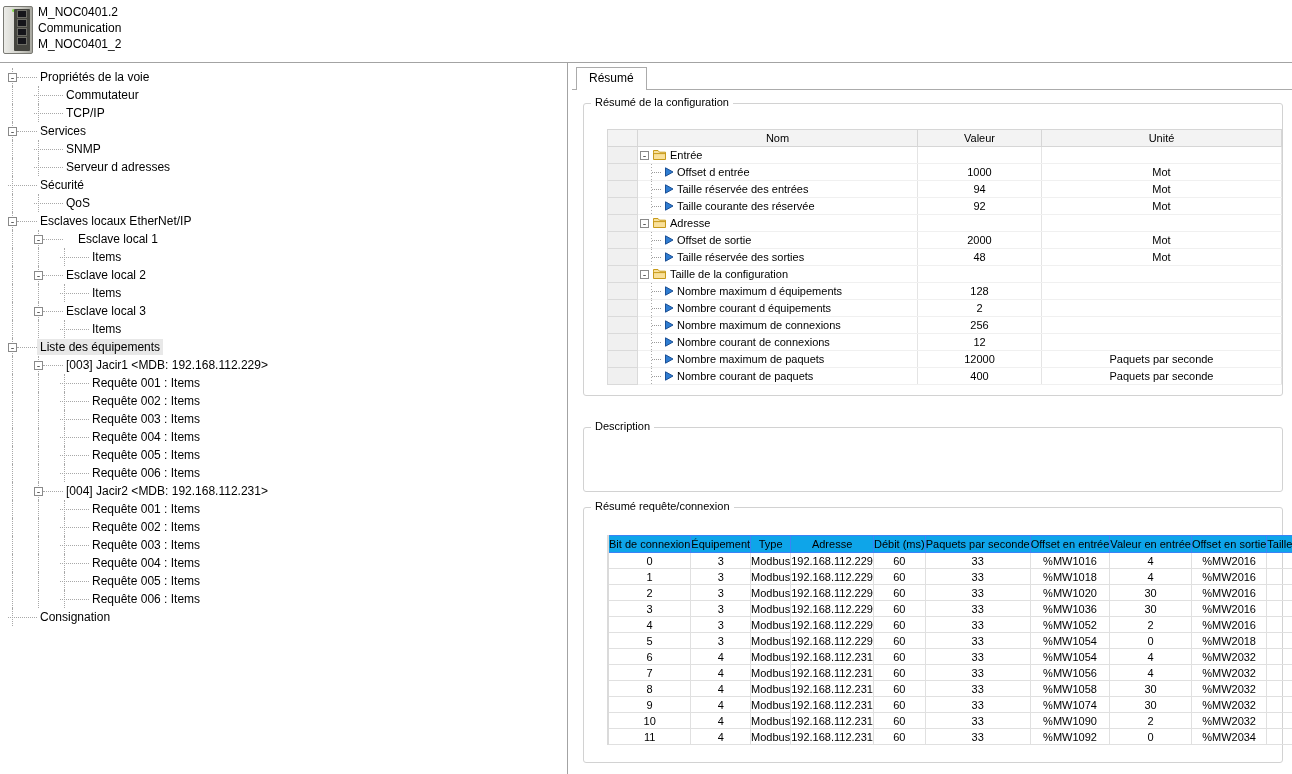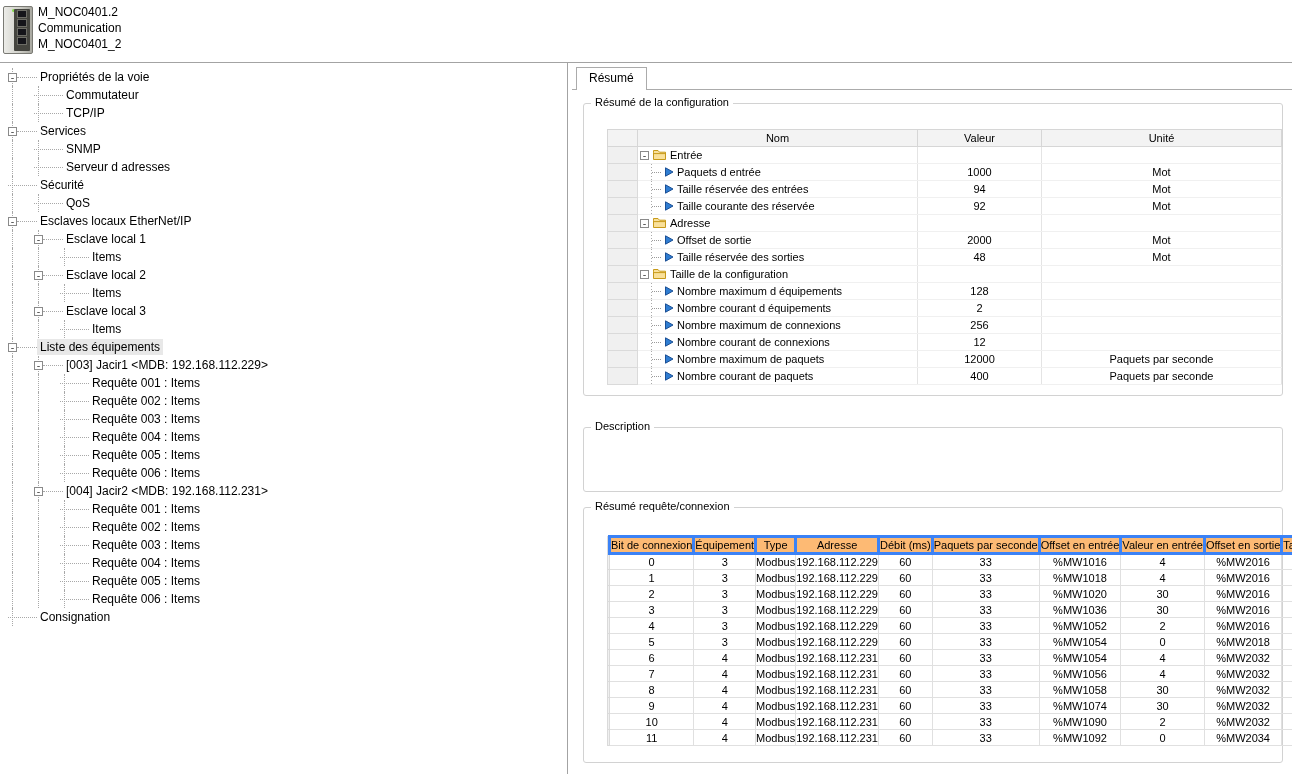--- a/index.html
+++ b/index.html
@@ -55,21 +55,21 @@
   #cfg td.vc, #cfg td.uc { text-align:center; }
   .nc { display:flex; align-items:center; gap:3px; height:16px; padding-left:2px; }
   .nc.param { padding-left:10px;
     background-image:repeating-linear-gradient(to bottom,#aaa 0 1px,transparent 1px 3px);
     background-size:1px 16px; background-position:13px 0; background-repeat:no-repeat; }
   .nc.param .pstub { width:9px; margin-left:4px; height:1px; border-top:1px dotted #9a9a9a; flex:none; }
   .expbox2 { width:9px; height:9px; background:#fff; border:1px solid #8a8a8a; flex:none;
     font:10px/7px "DejaVu Sans Mono", monospace; text-align:center; color:#444; }
   .ficon, .aicon { flex:none; display:flex; align-items:center; }
   #req { position:absolute; left:23px; top:27px; border:1px solid #c6c6c6; }
-  #req th { background:#fdba74; border:3px solid #3b82f6; font-weight:normal; height:17px; padding:0;
+  #req th { background:#0ea5e9; border:1px solid #3b82f6; font-weight:normal; height:17px; padding:0;
     overflow:hidden; white-space:nowrap; text-align:center; }
   #req td { height:16px; padding:0; border-right:1px solid #e0e0e0; border-bottom:1px solid #e0e0e0;
     overflow:hidden; white-space:nowrap; text-align:center; }
   #req td.rh2, #req th.rh2h { background:#f0f0f0; border:1px solid #dadada; }
   #desc-content { position:absolute; left:4px; top:10px; right:4px; bottom:4px; font-size:11px; }
 </style>
 </head>
 <body>
 
 <div class="module-header">
@@ -148,21 +148,21 @@
           <span class="vguide" style="left: 12px;"></span>
           <span class="expbox" style="left: 8px;">-</span>
           <span class="stub" style="left: 17px; width: 20px;"></span>
           <span class="tlabel" style="left: 37px;">Esclaves locaux EtherNet/IP</span>
         </div>
         <div class="trow">
           <span class="vguide" style="left: 12px;"></span>
           <span class="vguide" style="left: 38px;"></span>
           <span class="expbox" style="left: 34px;">-</span>
           <span class="stub" style="left: 43px; width: 20px;"></span>
-          <span class="tlabel" style="left: 63px; text-align: right;">Esclave local 1</span>
+          <span class="tlabel" style="left: 75px; text-align: right;">Esclave local 1</span>
         </div>
         <div class="trow">
           <span class="vguide" style="left: 12px;"></span>
           <span class="vguide" style="left: 38px;"></span>
           <span class="vguide" style="left: 64px;"></span>
           <span class="stub" style="left: 60px; width: 29px;"></span>
           <span class="tlabel" style="left: 89px;">Items</span>
         </div>
         <div class="trow">
           <span class="vguide" style="left: 12px;"></span>
@@ -348,21 +348,21 @@
               <tr>
                 <td class="rh"></td>
                 <td class="nomtd">
                   <div class="nc param">
                     <span class="pstub"></span>
                     <span class="aicon">
                       <svg width="10" height="10" viewBox="0 0 10 10">
                         <path d="M1.5 0.8 L9 5 L1.5 9.2 Z" fill="#2f7dd2" stroke="#1b4f94"></path>
                       </svg>
                     </span>
-                    <span class="ntext">Paquets d entrée</span>
+                    <span class="ntext">Offset d entrée</span>
                   </div>
                 </td>
                 <td class="vc">1000</td>
                 <td class="uc">Mot</td>
               </tr>
               <tr>
                 <td class="rh"></td>
                 <td class="nomtd">
                   <div class="nc param">
                     <span class="pstub"></span>

